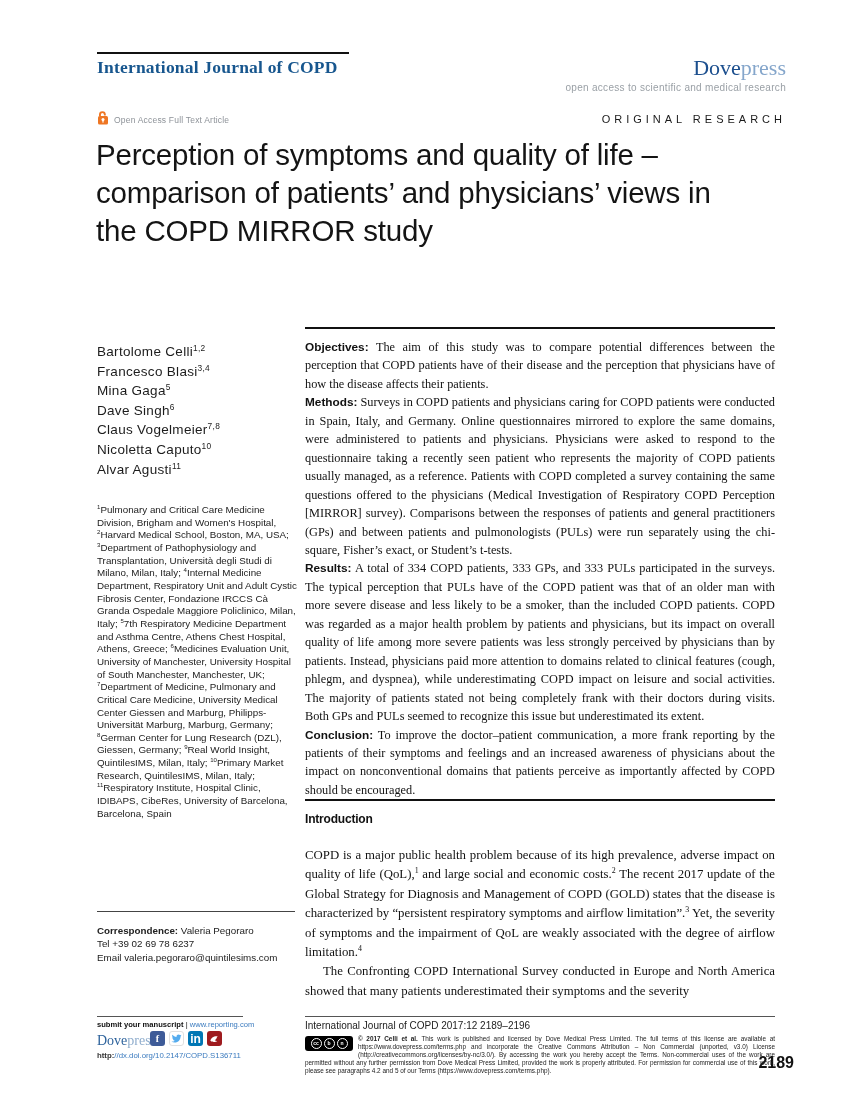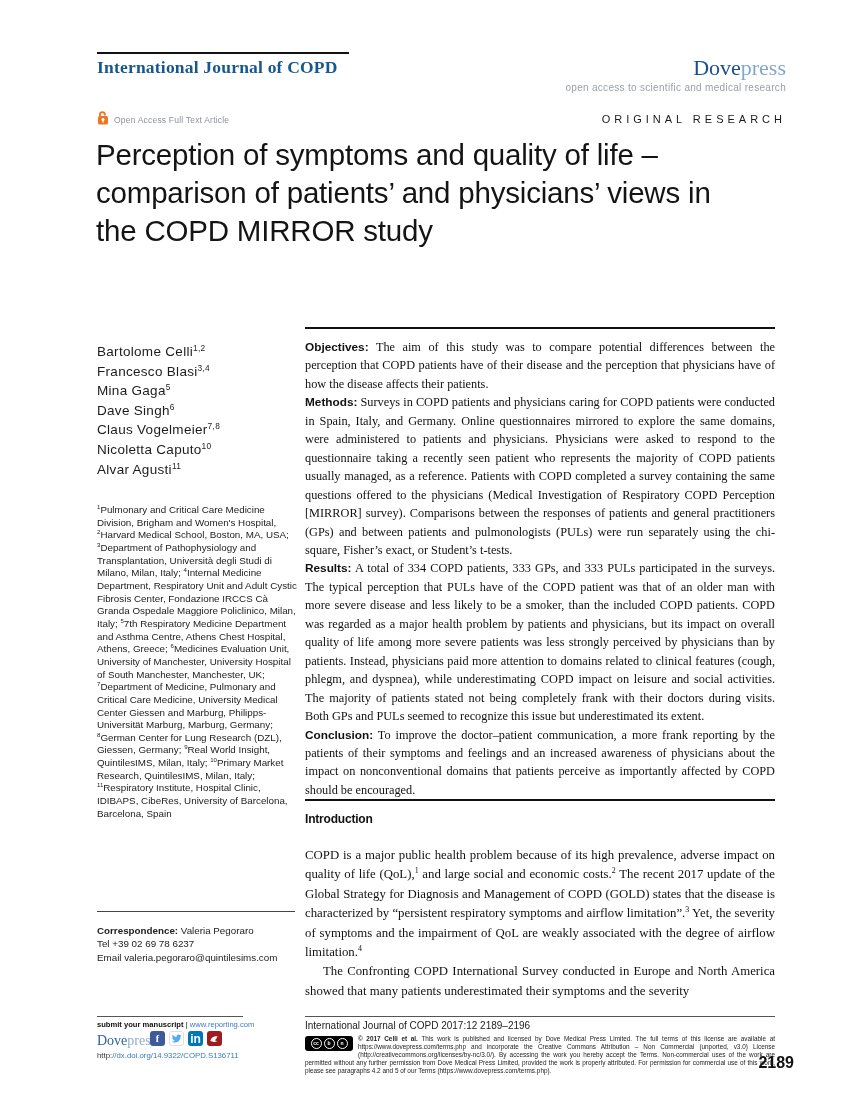--- a/index.html
+++ b/index.html
@@ -52,21 +52,21 @@
   .f-dove{left:97px;top:1033px;font-family:"Liberation Serif",serif;font-size:14px;}
   .f-dove .d1{color:#2e639c;} .f-dove .d2{color:#8fadcd;}
   .social{left:150px;top:1031px;display:flex;gap:4px;}
   .sq{width:15px;height:15px;border-radius:3px;display:flex;align-items:center;
       justify-content:center;font-size:10px;color:#fff;font-weight:bold;}
   .fb{background:#3e5b98;font-family:"Liberation Serif",serif;}
   .tw{background:#fff;border:1px solid #e0e0e0;width:13px;height:13px;}
   .li{background:#0077b5;font-size:12px;}
   .dv{background:#9e1b1f;}
   .doi{left:97px;top:1051px;font-size:7.8px;}
-  .doi .b{font-weight:normal;color:#333;}
+  .doi .b{font-weight:bold;color:#333;}
   .doi .link{color:#3b7bbf;}
 
   
   .f-rrule{left:305px;top:1016px;width:470px;height:1px;background:#555;}
   .citation{left:305px;top:1020px;font-size:10px;color:#222;}
   .pageno{right:67px;top:1014px;font-size:16px;font-weight:bold;color:#111;margin-top:40px;}
   .license{left:305px;top:1035px;width:470px;font-size:6.4px;line-height:8px;
       text-align:justify;color:#222;}
   .cc-box{float:left;width:48px;height:15px;background:#000;border-radius:3px;
       margin:1px 5px 2px 0;display:flex;align-items:center;justify-content:center;gap:2px;}
@@ -153,21 +153,21 @@
         </svg>
     </span>
     <span class="sq li">in</span>
     <span class="sq dv">
       <svg width="11" height="11" viewBox="0 0 12 12">
           <path d="M1.5 8.5C2 5 5.5 3 9.5 3.5 8 4.5 8.8 7 6.2 7.6c.8.8 1.8 1.1 2.8 1-1.8 1.6-5.6 1.6-7.5-.1z" fill="#fff"></path>
         </svg>
     </span>
   </div>
   <div class="abs doi">
-    <span class="b">http:</span><span class="link">//dx.doi.org/14.9322/COPD.S136711</span>
+    <span class="b">http:</span><span class="link">//dx.doi.org/10.2147/COPD.S136711</span>
   </div>
 
   <div class="abs f-rrule"></div>
   <div class="abs citation">International Journal of COPD 2017:12 2189–2196</div>
   <div class="abs pageno">2189</div>
   <div class="abs license">
     <span class="cc-box">
       <span class="c">cc</span>
       <span class="c">b</span>
       <span class="c">n</span>

